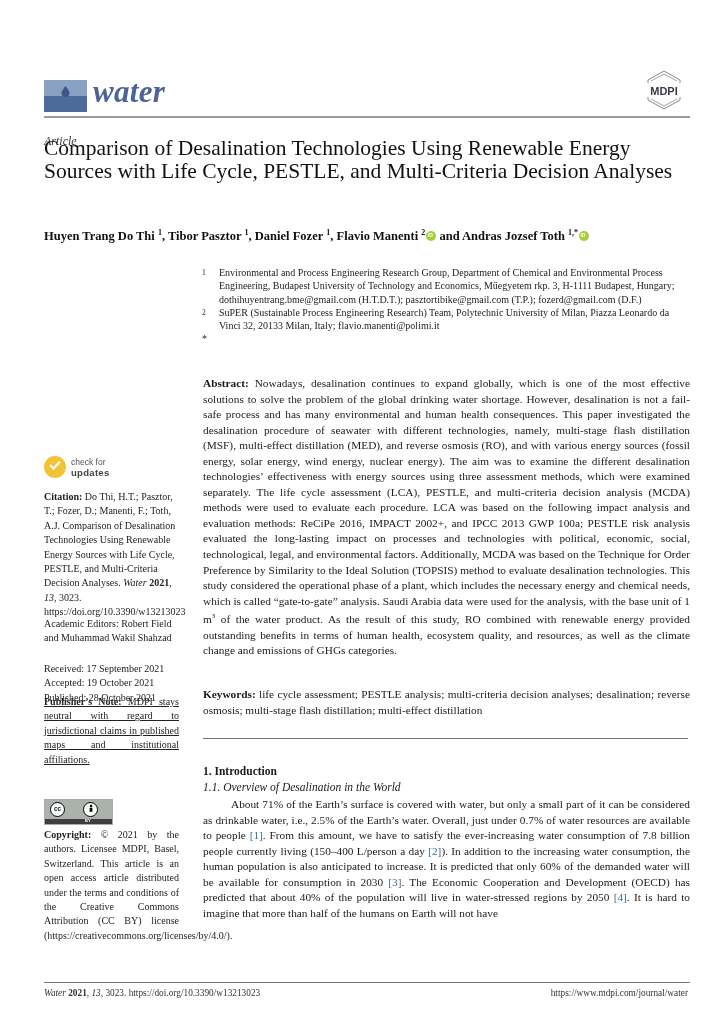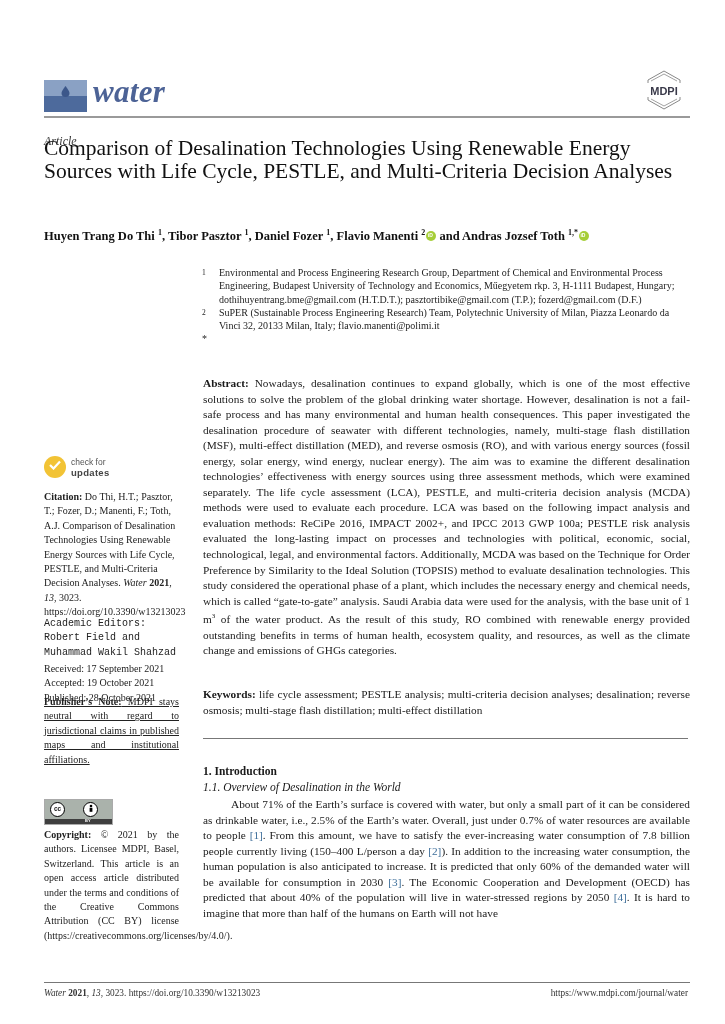--- a/index.html
+++ b/index.html
@@ -37,21 +37,21 @@
   .intro { top: 797px; text-indent: 28px; }
   .ref { color: #3d6e9a; }
 
   .side { position: absolute; left: 44px; width: 135px; font-size: 10px; line-height: 14.4px; color: #222; }
   .check-updates { position: absolute; left: 44px; top: 456px; width: 100px; height: 26px; }
   .check-circle { position: absolute; left: 0; top: 0; width: 22px; height: 22px; border-radius: 50%; background: #f2c335; }
   .check-mark { position: absolute; left: 5px; top: 4px; width: 12px; height: 10px; }
   .check-text1 { position: absolute; left: 27px; top: 1px; font-family: "Liberation Sans", sans-serif; font-size: 8.5px; color: #555; line-height: 10px; text-align: right; }
   .check-text2 { position: absolute; left: 27px; top: 11px; font-family: "Liberation Sans", sans-serif; font-size: 9.5px; font-weight: bold; color: #444; line-height: 11px; letter-spacing: 0.3px; }
   .citation { top: 490px; }
-  .editors { top: 617px; font-family: Liberation Mono, monospace; }
+  .editors { top: 617px; }
   .dates { top: 662px; }
   .pubnote { top: 695px; text-align: justify; text-decoration: underline; }
   .cc-badge { position: absolute; left: 44px; top: 799px; width: 69px; height: 26px; background: #3e3e3e; border: 1px solid #aaa; }
   .cc-top { position: absolute; left: 0; top: 0; width: 67px; height: 19px; background: #aab2ab; }
   .cc-circle { position: absolute; top: 2px; width: 15px; height: 15px; border-radius: 50%; background: #fff; border: 1.5px solid #000; font-family: "Liberation Sans", sans-serif; font-size: 6.5px; font-weight: bold; text-align: center; line-height: 12px; }
   .cc-by { position: absolute; left: 40px; top: 18px; font-size: 4px; color: #fff; font-family: "Liberation Sans", sans-serif; font-weight: bold; }
   .copyright { top: 828px; text-align: justify; }
 
   .footer-rule { position: absolute; left: 44px; top: 982px; width: 646px; height: 1px; background: #777; }
   .footer-left { position: absolute; left: 44px; top: 988px; font-size: 9.3px; color: #333; }

